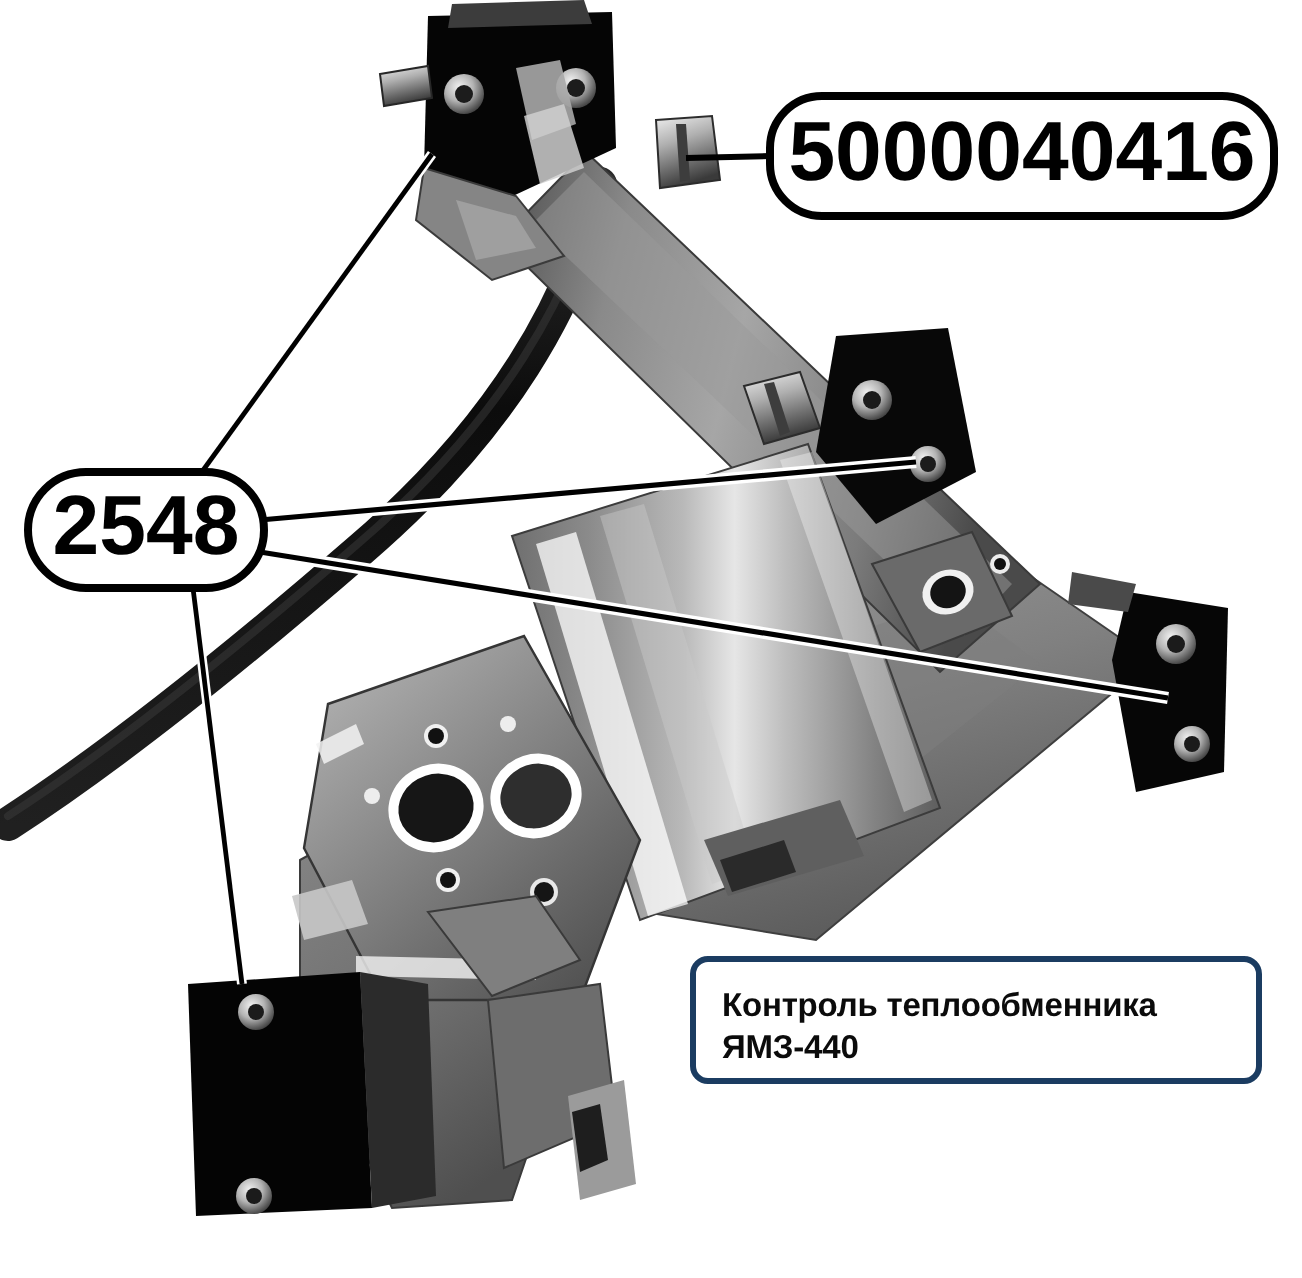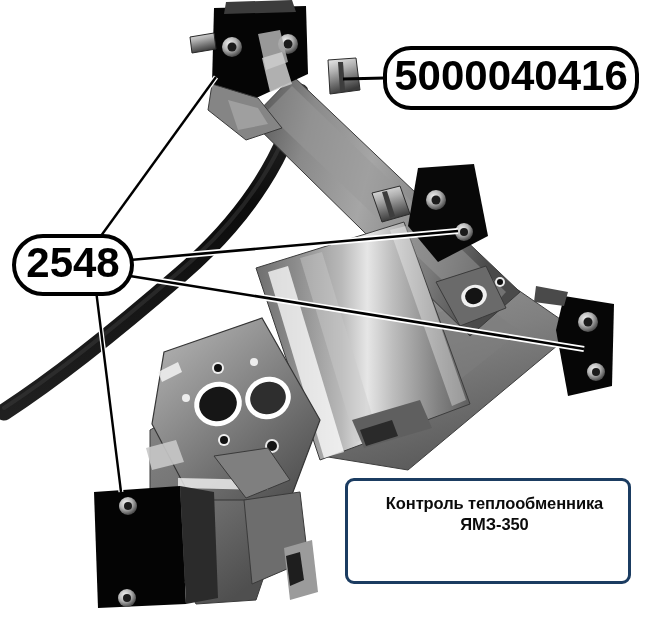--- a/index.html
+++ b/index.html
@@ -31,26 +31,25 @@
     font-weight: bold;
     fill: #000000;
   }
 
   
   #caption-box {
     position: absolute;
     left: 345px;
     top: 478px;
     width: 286px;
-    height: 106px;
+    height: 64px;
     box-sizing: border-box;
     border: 3px solid #1b3c61;
     border-radius: 9px;
     background: #ffffff;
-    text-align: center;
   }
   #caption-inner {
     padding: 12px 0 0 13px;
   }
   .caption-line {
     font-family: "Liberation Sans", sans-serif;
     font-weight: bold;
     font-size: 16.5px;
     line-height: 21px;
     color: #0b0b0b;
@@ -287,17 +286,17 @@
 
     <g>
       <rect x="14" y="236" width="118" height="58" rx="29" ry="29" fill="#ffffff" stroke="#000000" stroke-width="4"></rect>
       <text class="callout-text" x="73" y="266" font-size="42" text-anchor="middle" dominant-baseline="middle">2548</text>
     </g>
   </svg>
 
   <div id="caption-box">
     <div id="caption-inner">
       <div class="caption-line">Контроль теплообменника</div>
-      <div class="caption-line">ЯМЗ-350</div>
+      <div class="caption-line">ЯМЗ-440</div>
     </div>
   </div>
 
 </div>
 
 </body></html>

